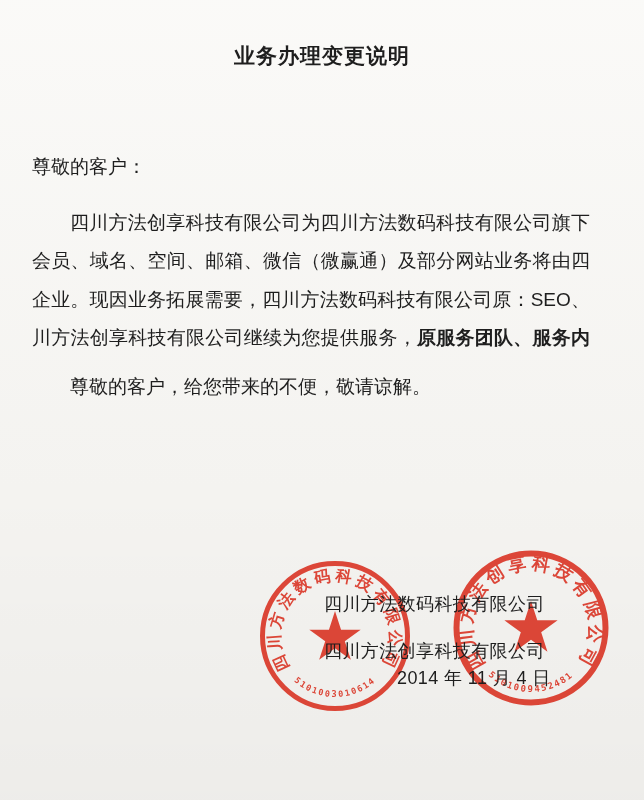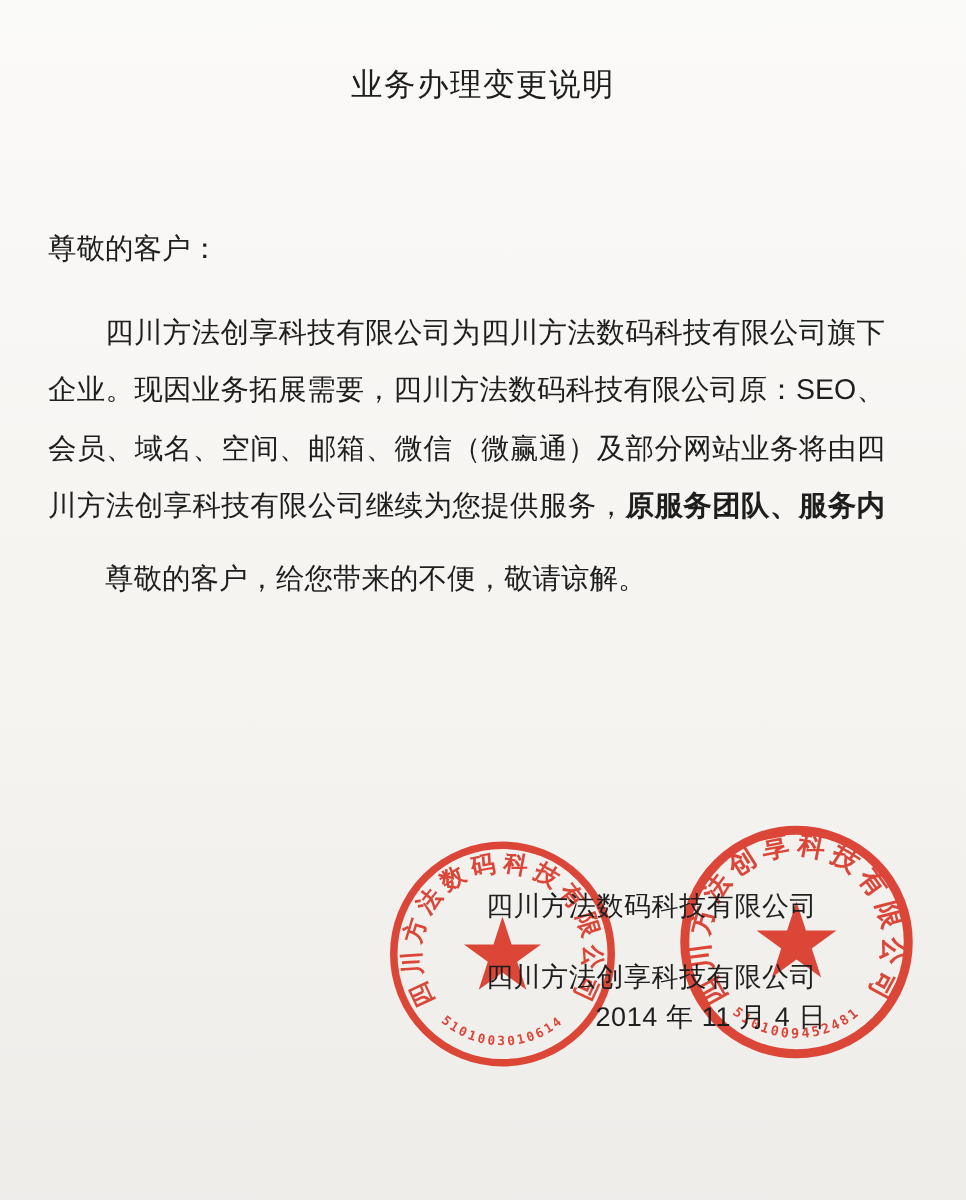--- a/index.html
+++ b/index.html
@@ -19,21 +19,21 @@
     background:var(--paper);
     background-image:linear-gradient(180deg, rgba(255,255,255,.35) 0%, rgba(0,0,0,.015) 60%, rgba(0,0,0,.045) 100%);
     overflow:hidden;
     color:var(--ink);
   }
   .doc-title{
     position:absolute;
     top:42px;left:0;right:0;
     text-align:center;
     font-size:21px;
-    font-weight:400;
+    font-weight:700;
     letter-spacing:1px;
     margin:0;
   }
   .doc-body{
     position:absolute;
     top:148px;left:32px;
     width:558px;
   }
   .line{
     margin:0;
@@ -85,22 +85,22 @@
 
 <div class="page">
 
   <h1 class="doc-title">业务办理变更说明</h1>
 
   <div class="doc-body">
     <p class="line">尊敬的客户：</p>
 
     <div class="para">
       <p class="line jline indent">四川方法创享科技有限公司为四川方法数码科技有限公司旗下</p>
+      <p class="line jline">会员、域名、空间、邮箱、微信（微赢通）及部分网站业务将由四</p>
       <p class="line jline">企业。现因业务拓展需要，四川方法数码科技有限公司原：SEO、</p>
-      <p class="line jline">会员、域名、空间、邮箱、微信（微赢通）及部分网站业务将由四</p>
       <p class="line jline"><span>川方法创享科技有限公司继续为您提供服务，</span><span class="b">原服务团队、服务内</span></p>
     </div>
 
     <p class="line indent closing">尊敬的客户，给您带来的不便，敬请谅解。</p>
   </div>
 
   <svg class="seal seal-left" width="160" height="160" viewBox="0 0 160 160">
     <defs>
       <path id="arcL1" d="M 36.4 113.5 A 55 55 0 1 1 123.6 113.5"></path>
       <path id="arcL2" d="M 40.8 126.7 A 61 61 0 0 0 119.2 126.7"></path>

